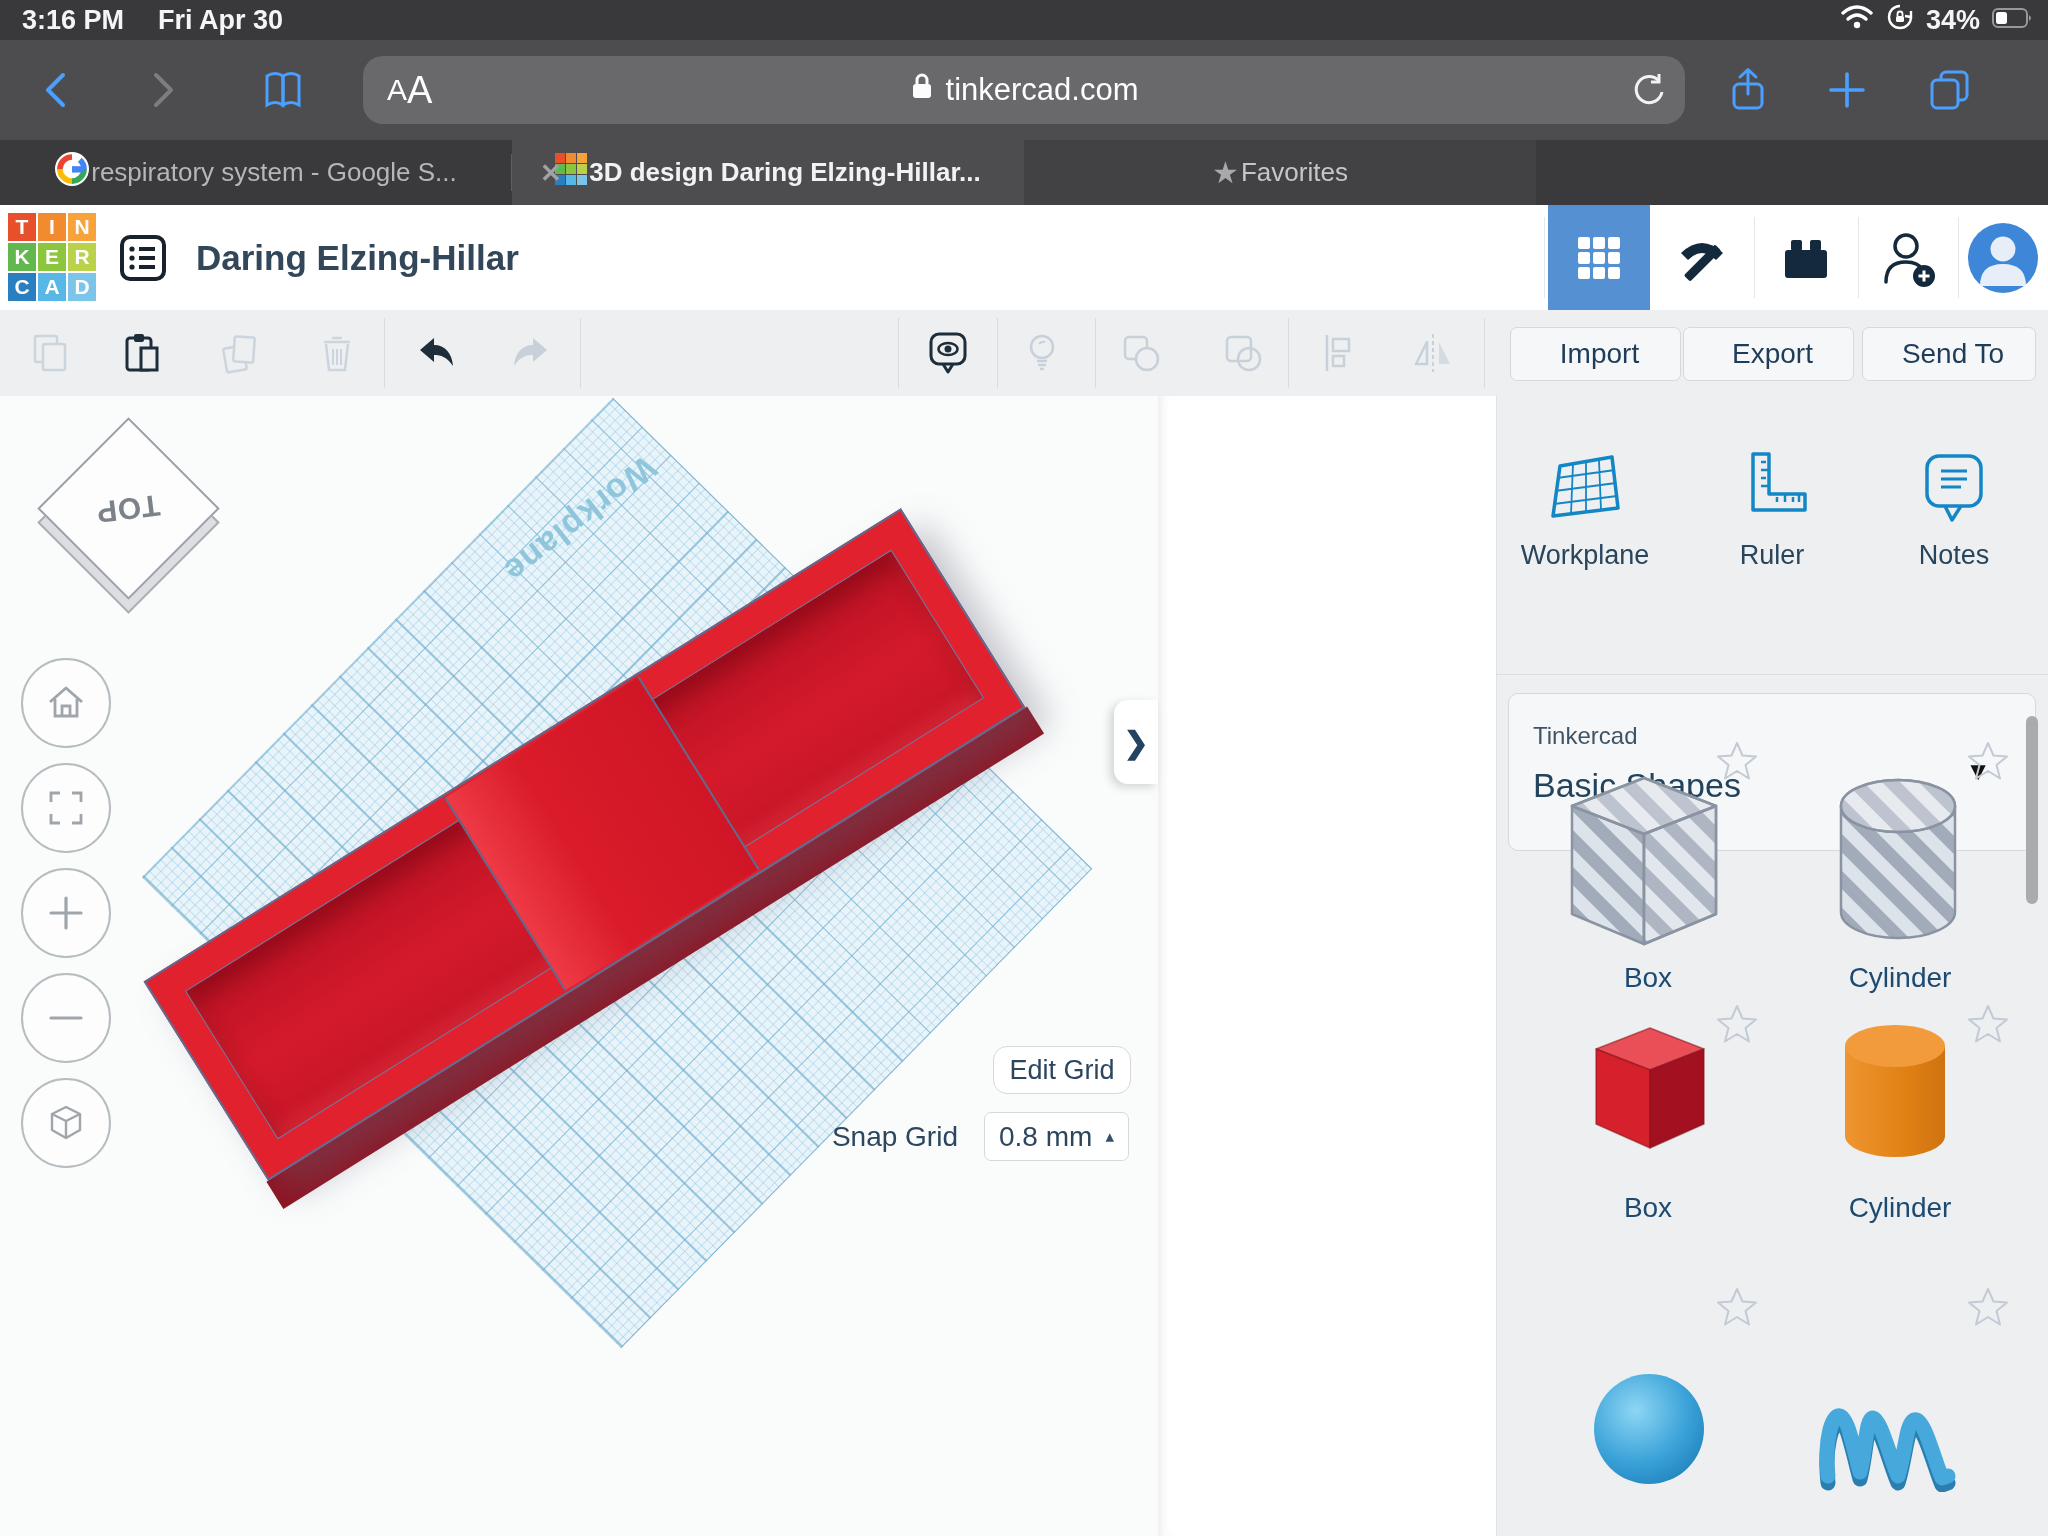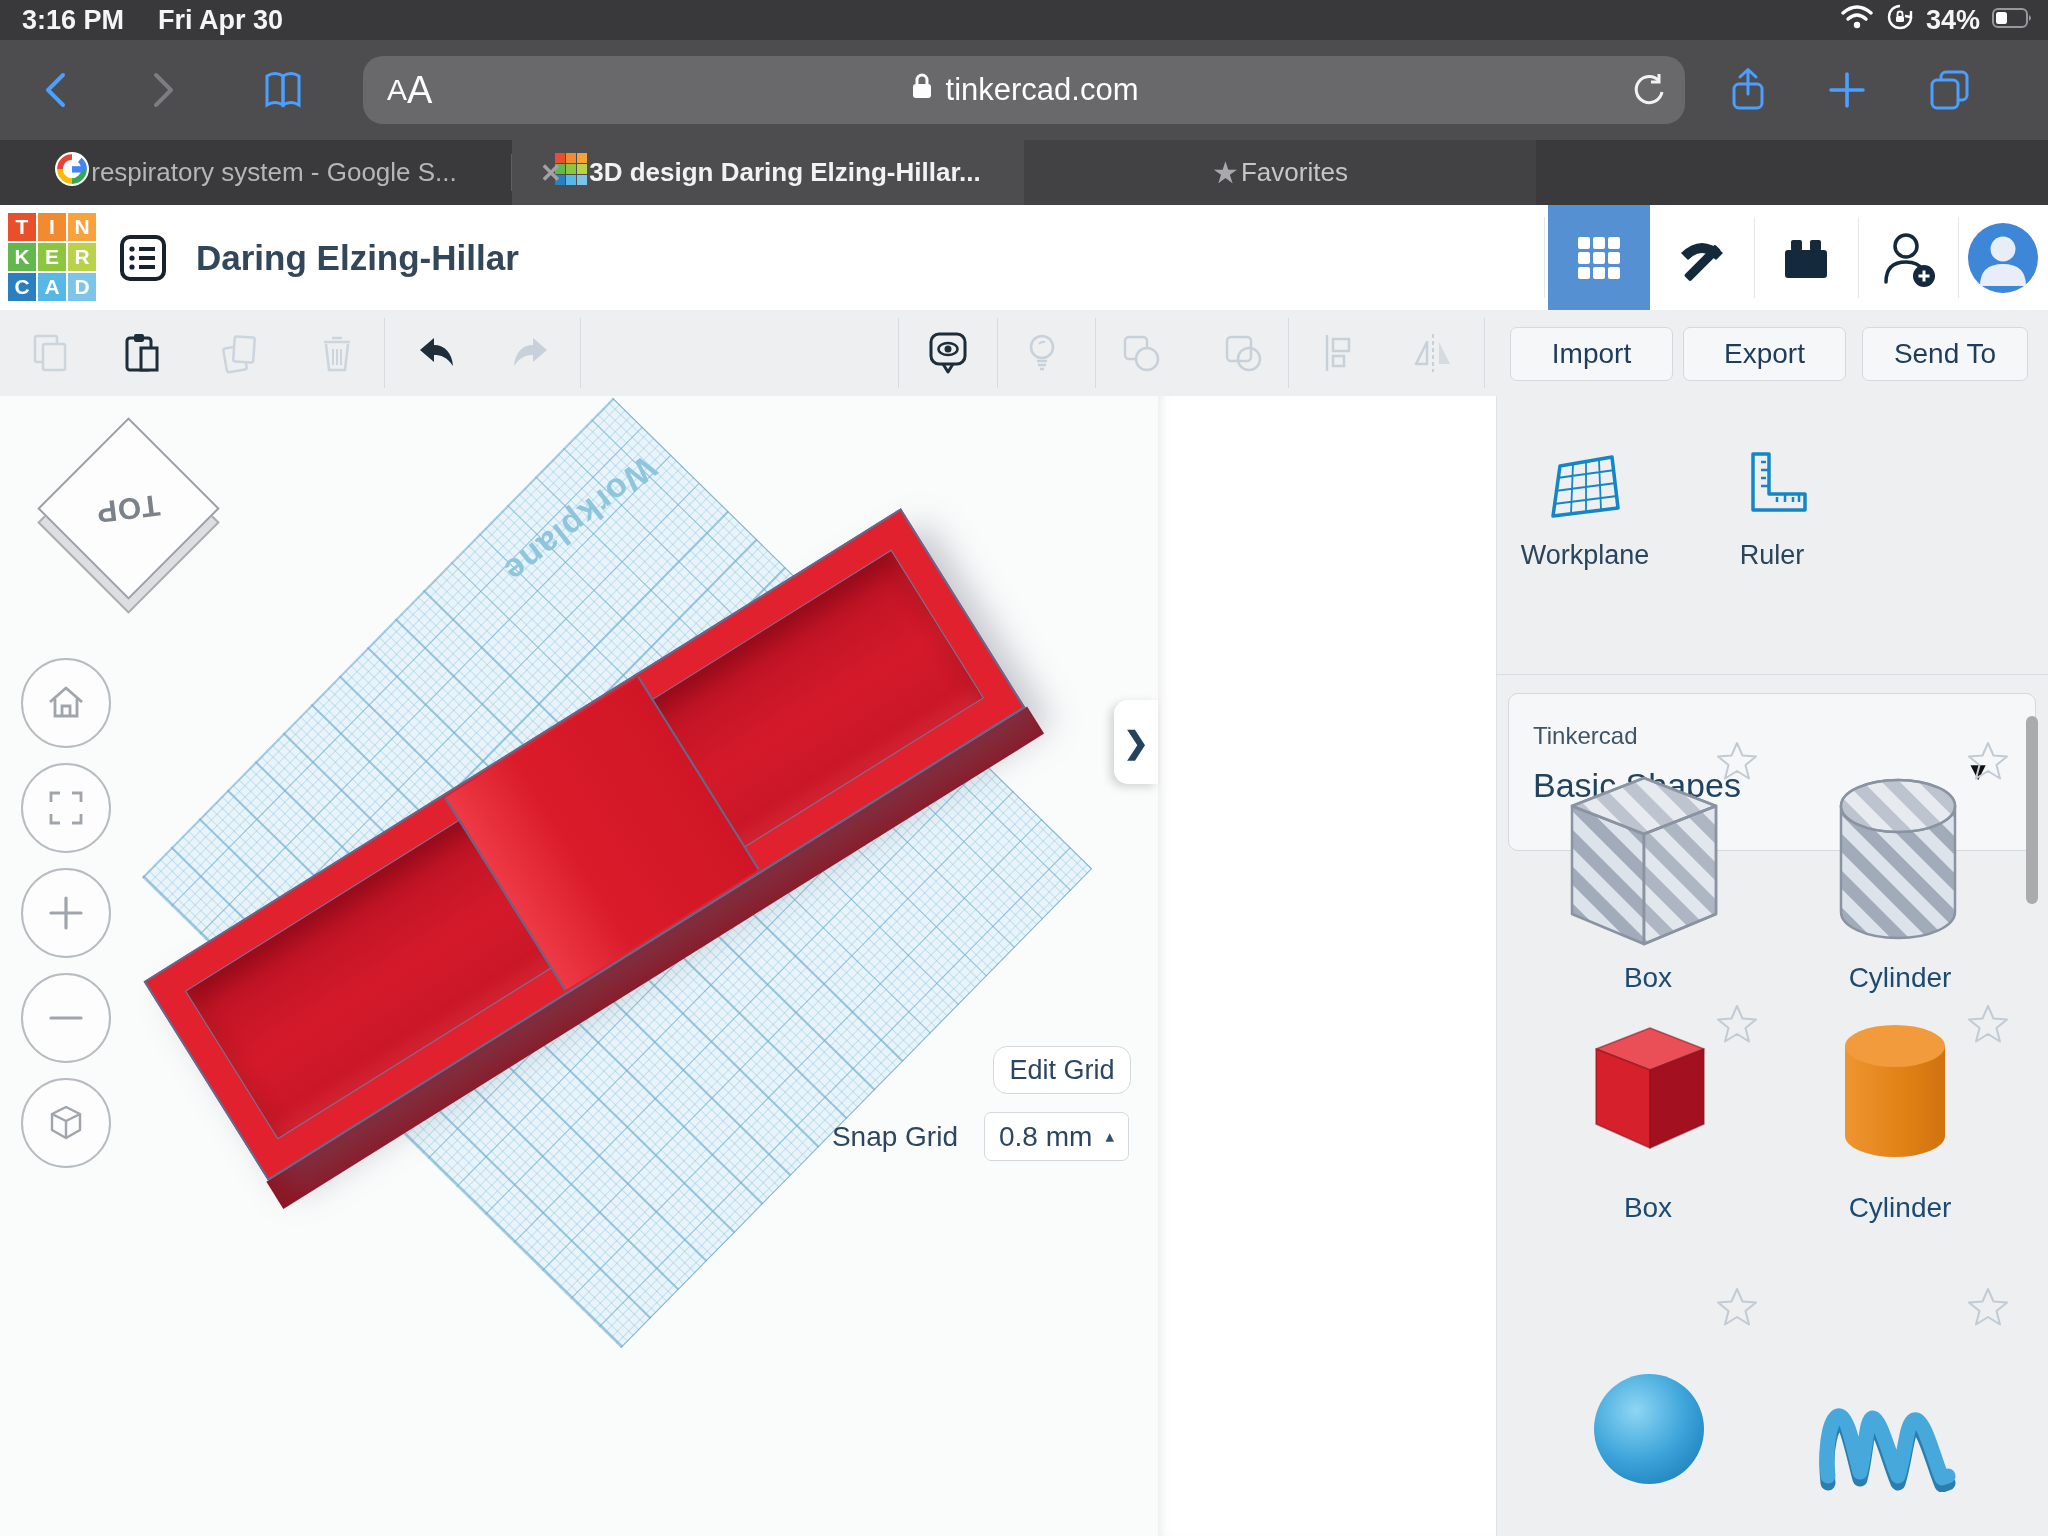--- a/index.html
+++ b/index.html
@@ -47,21 +47,21 @@
   .hdr-div{position:absolute;top:12px;width:1px;height:81px;background:#e4e8eb;}
   .hdr-btn{position:absolute;top:0;height:105px;display:flex;align-items:center;justify-content:center;}
   .hdr-btn.bluebg{background:#5590d2;}
 
   
   .tc-toolbar{position:absolute;left:0;top:310px;width:2048px;height:86px;background:#edeff1;
               border-bottom:1px solid #d9dde0;}
   .tool-ic{position:absolute;top:20px;width:46px;height:46px;display:flex;align-items:center;justify-content:center;}
   .tool-div{position:absolute;top:8px;width:1px;height:70px;background:#d8dcdf;}
   .tool-btn{position:absolute;top:17px;height:52px;border:1px solid #d5d9dd;border-radius:7px;background:#f6f7f8;
-            display:flex;align-items:center;justify-content:center;color:#1f3c59;font-size:28px;}
+            display:flex;align-items:center;justify-content:center;color:#1f3c59;font-size:28px;padding-left:8px;}
 
   
   .canvas-bg{position:absolute;left:0;top:396px;width:1158px;height:1140px;background:#fafbfb;}
   .inspector{position:absolute;left:1158px;top:396px;width:338px;height:1140px;background:#ffffff;
              box-shadow:inset 10px 0 14px -10px rgba(0,0,0,.12);}
   .sidebar{position:absolute;left:1496px;top:396px;width:552px;height:1140px;background:#edeff1;
            border-left:1px solid #dfe3e6;}
 
   .workplane{position:absolute;left:281px;top:537px;width:670px;height:670px;
     transform:rotate(44.5deg);background:#e9f4fa;border:1px solid rgba(120,170,200,.45);
@@ -513,20 +513,28 @@
         </svg>
       <div class="lbl">Workplane</div>
     </div>
     <div class="tool-item" style="left:1697px;">
       <svg width="78" height="78" viewBox="0 0 78 78">
           <path d="M20,6 H36 V46 H72 V62 H20 Z" fill="none" stroke="#1386c6" stroke-width="3.5" stroke-linejoin="round"></path>
           <path d="M28,14 h5 M28,22 h8 M28,30 h5 M28,38 h8 M44,54 v-5 M52,54 v-8 M60,54 v-5 M66,54 v-8" stroke="#1386c6" stroke-width="2.5"></path>
         </svg>
       <div class="lbl">Ruler</div>
     </div>
+    <div class="tool-item" style="left:1879px;">
+      <svg width="78" height="78" viewBox="0 0 78 78">
+          <rect x="12" y="8" width="54" height="50" rx="12" fill="none" stroke="#1386c6" stroke-width="3.5"></rect>
+          <path d="M30,58 L37,72 L46,58" fill="none" stroke="#1386c6" stroke-width="3.5" stroke-linejoin="round"></path>
+          <path d="M26,23 h26 M26,31 h26 M26,39 h20" stroke="#1386c6" stroke-width="2.8"></path>
+        </svg>
+      <div class="lbl">Notes</div>
+    </div>
 
     <div class="sb-div"></div>
 
     <div class="collection">
       <div class="coll-kicker">Tinkercad</div>
       <div class="coll-name">Basic Shapes</div>
       <div class="coll-caret">▼</div>
     </div>
 
     <div class="star" style="left:1716px;top:740px;">

